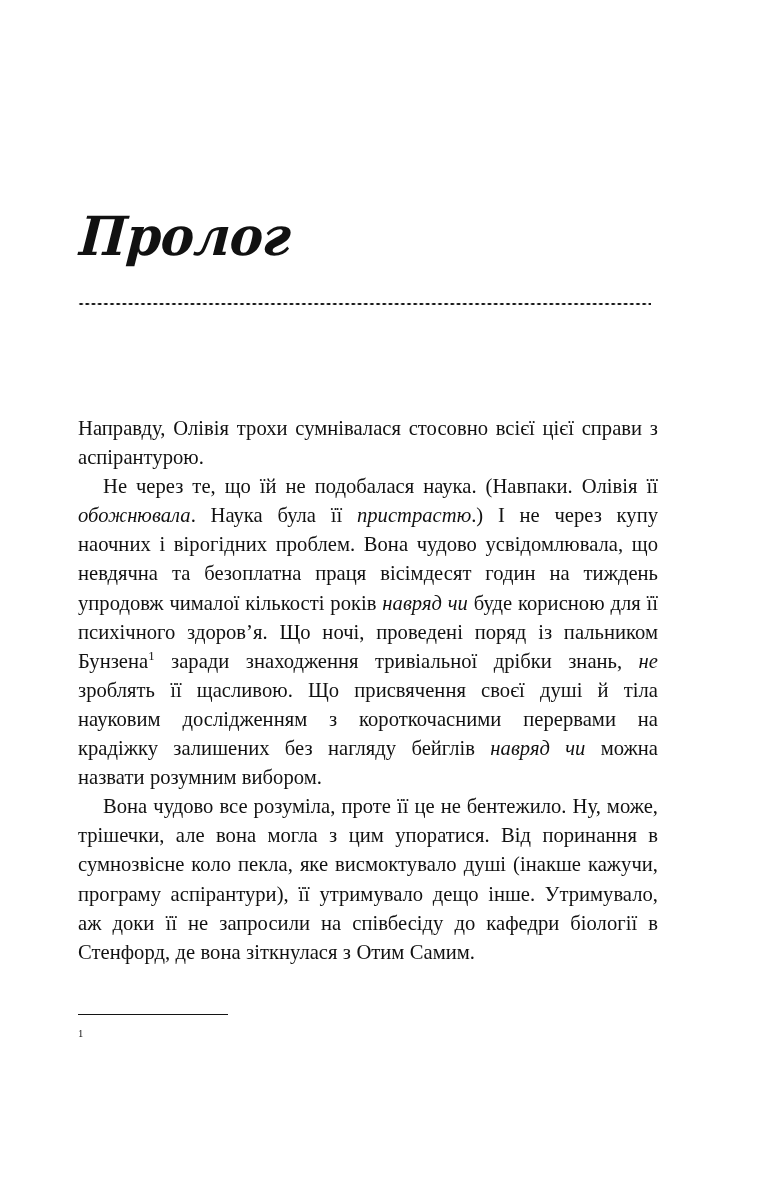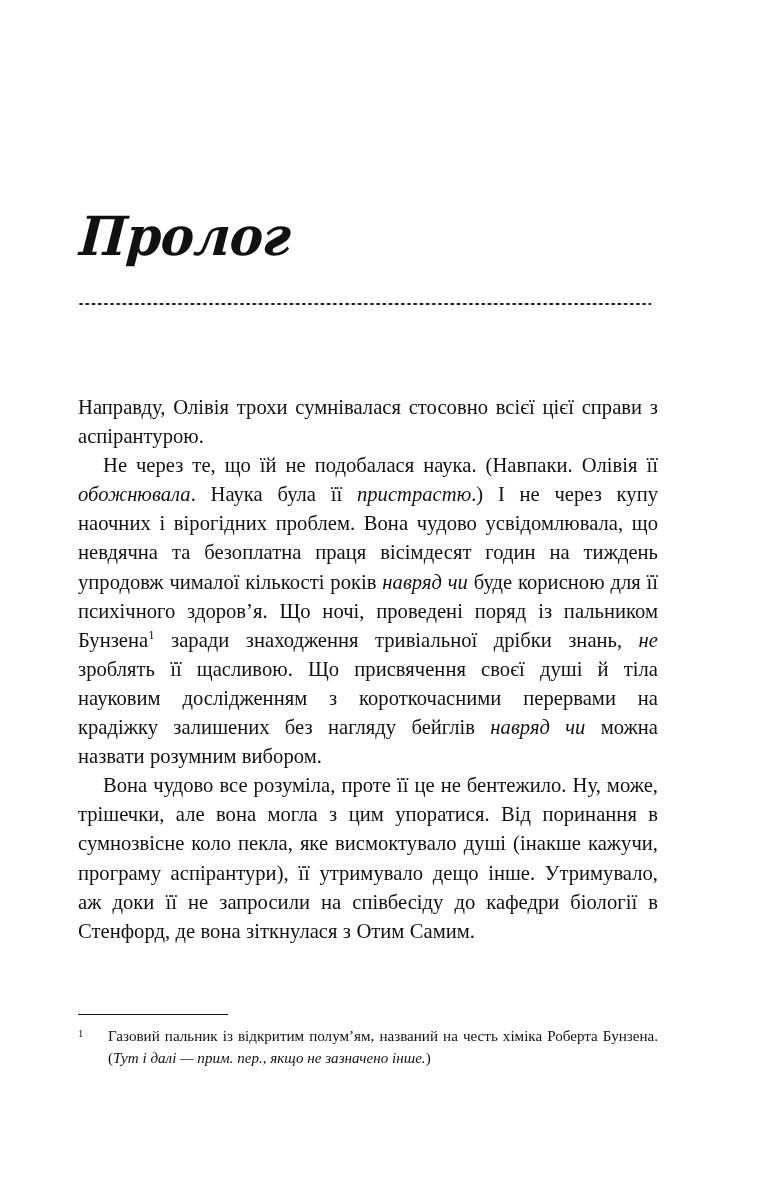--- a/index.html
+++ b/index.html
@@ -59,21 +59,21 @@
     background-image: radial-gradient(#1a1a1a 42%, rgba(0,0,0,0) 46%);
     background-size: 6.2px 4px;
     background-repeat: repeat-x;
     background-position: 0 50%;
   }
 
   
   .body-block {
     position: absolute;
     left: 78px;
-    top: 393px;
+    top: 414px;
     width: 580px;
   }
 
   .body-block p {
     margin: 0;
     font-size: 20.6px;
     line-height: 29.1px;
     text-align: justify;
     text-justify: inter-word;
     letter-spacing: 0.02px;
@@ -147,17 +147,16 @@
         <p><span>Направду, Олівія трохи сумнівалася стосовно всієї цієї справи з аспірантурою.</span></p>
         <p class="indent"><span>Не через те, що їй не подобалася наука. (Навпаки. Олівія її </span><em>обожнювала</em><span>. Наука була її </span><em>пристрастю</em><span>.) І не через купу наочних і вірогідних проблем. Вона чудово усвідомлювала, що невдячна та безоплатна праця вісімдесят годин на тиждень упродовж чималої кількості років </span><em>навряд чи</em><span> буде корисною для її психічного здоров’я. Що ночі, проведені поряд із пальником Бунзена</span><sup class="fn-ref">1</sup><span> заради знаходження тривіальної дрібки знань, </span><em>не</em><span> зроблять її щасливою. Що присвячення своєї душі й тіла науковим дослідженням з короткочасними перервами на крадіжку залишених без нагляду бейглів </span><em>навряд чи</em><span> можна назвати розумним вибором.</span></p>
         <p class="indent"><span>Вона чудово все розуміла, проте її це не бентежило. Ну, може, трішечки, але вона могла з цим упоратися. Від поринання в сумнозвісне коло пекла, яке висмоктувало душі (інакше кажучи, програму аспірантури), її утримувало дещо інше. Утримувало, аж доки її не запросили на співбесіду до кафедри біології в Стенфорд, де вона зіткнулася з Отим Самим.</span></p>
       </div>
   </div>
 
   <div class="footnote-area">
     <div class="footnote-rule"></div>
     <div class="footnote-item">
       <span class="footnote-marker">1</span>
-      <span id="footnote-text"><span>Газовий пальник із відкритим полум’ям, названий на честь хіміка Роберта Бунзена. (</span><em>Тут і далі — прим. пер., якщо не зазначено інше.</em><span>)</span></span>
     </div>
   </div>
 
 </div>
 
 </body></html>

